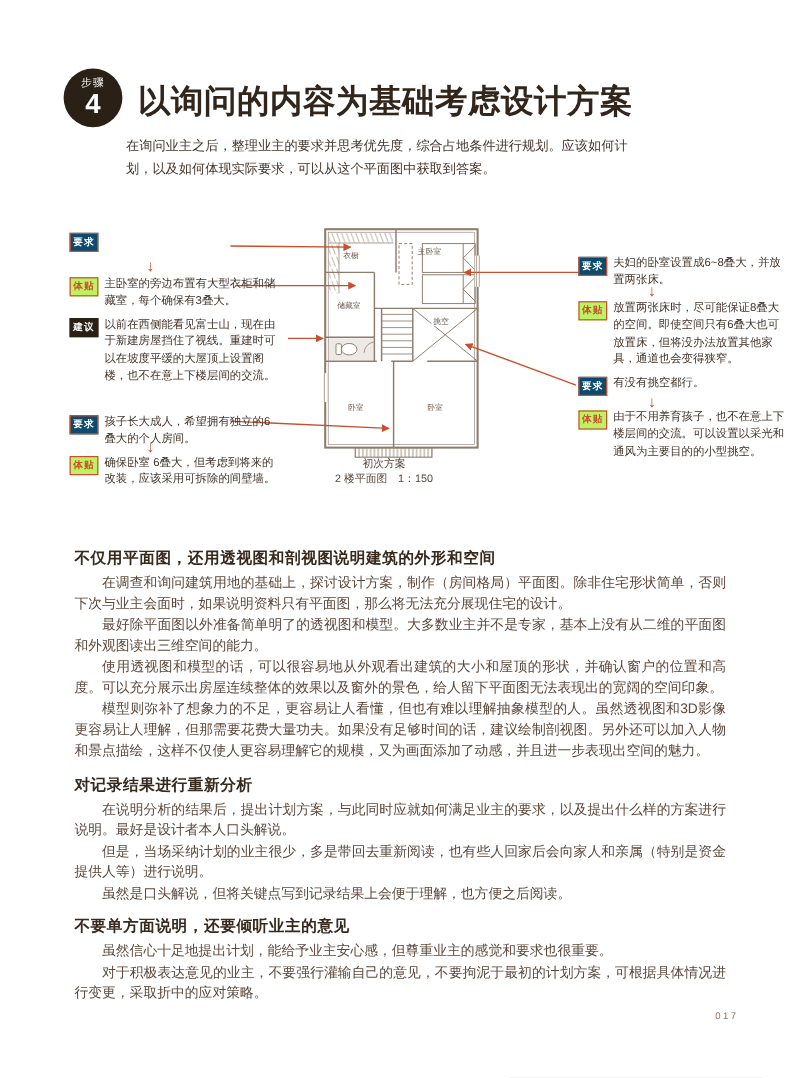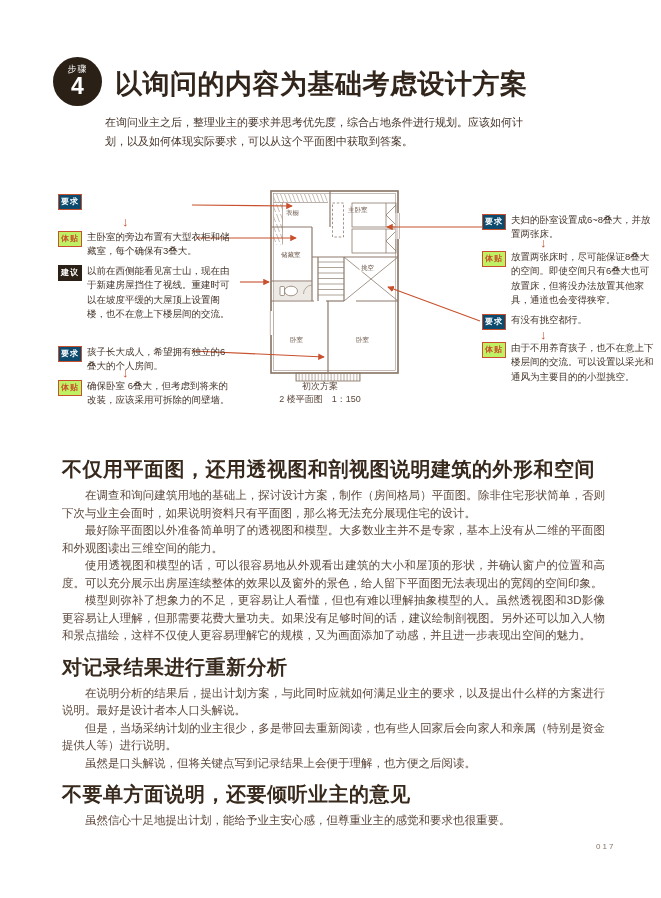--- a/index.html
+++ b/index.html
@@ -37,21 +37,21 @@
   .down-arrow{position:absolute;color:#c8502c;font-size:13px;font-weight:bold;line-height:1;}
   .leaders{position:absolute;left:0;top:0;pointer-events:none;}
   
   .plan-caption{
     position:absolute;left:235px;top:380px;width:170px;text-align:center;
     font-size:9px;line-height:1.45;color:#5a463a;
   }
   
   .article{position:absolute;left:62px;top:456px;width:543px;color:#5c473a;}
   .article h2{
-    font-size:20px;font-weight:bold;color:#38291d;margin:9px 0 4px 0;letter-spacing:0.5px;
+    font-size:13px;font-weight:bold;color:#38291d;margin:9px 0 4px 0;letter-spacing:0.5px;
   }
   .article section:first-child h2{margin-top:0;}
   .article p{
     margin:0;font-size:11.5px;line-height:17.5px;text-indent:2em;text-align:justify;
   }
   .page-num{
     position:absolute;left:596px;top:842px;font-size:8px;letter-spacing:2px;color:#8a7264;
   }
 </style>
 </head>
@@ -231,17 +231,18 @@
     </section>
     <section>
       <h2>对记录结果进行重新分析</h2>
       <p>在说明分析的结果后，提出计划方案，与此同时应就如何满足业主的要求，以及提出什么样的方案进行说明。最好是设计者本人口头解说。</p>
       <p>但是，当场采纳计划的业主很少，多是带回去重新阅读，也有些人回家后会向家人和亲属（特别是资金提供人等）进行说明。</p>
       <p>虽然是口头解说，但将关键点写到记录结果上会便于理解，也方便之后阅读。</p>
     </section>
     <section>
       <h2>不要单方面说明，还要倾听业主的意见</h2>
       <p>虽然信心十足地提出计划，能给予业主安心感，但尊重业主的感觉和要求也很重要。</p>
+      <p>对于积极表达意见的业主，不要强行灌输自己的意见，不要拘泥于最初的计划方案，可根据具体情况进行变更，采取折中的应对策略。</p>
     </section>
   </div>
 
   <div class="page-num">017</div>
 </div>
 
 </body></html>

